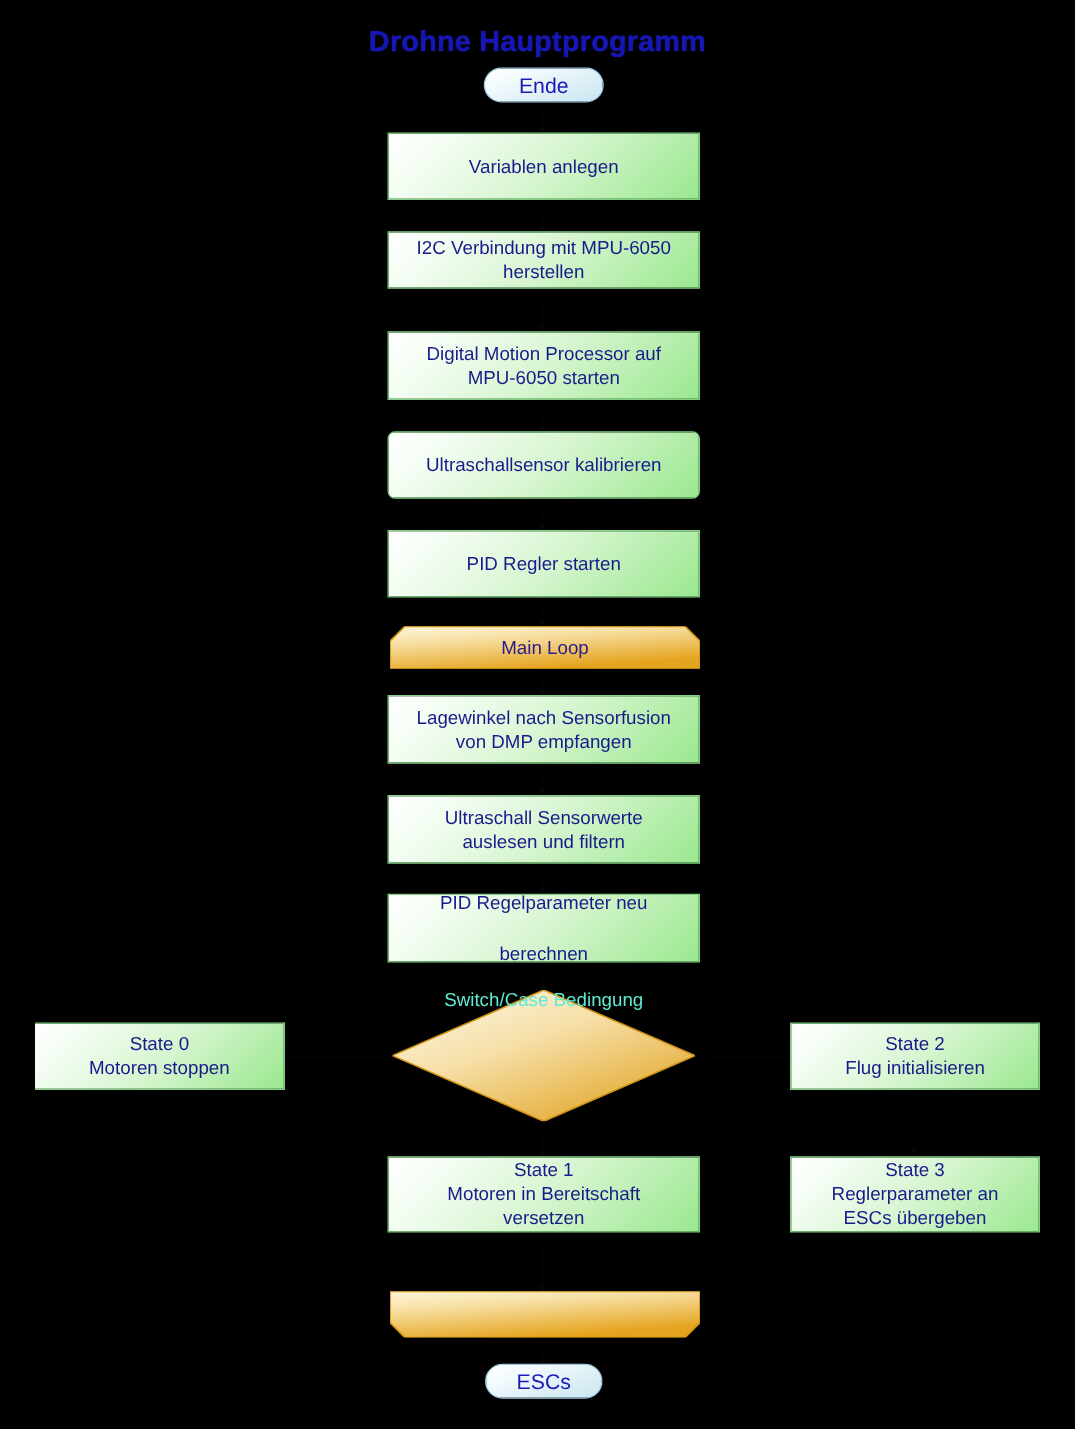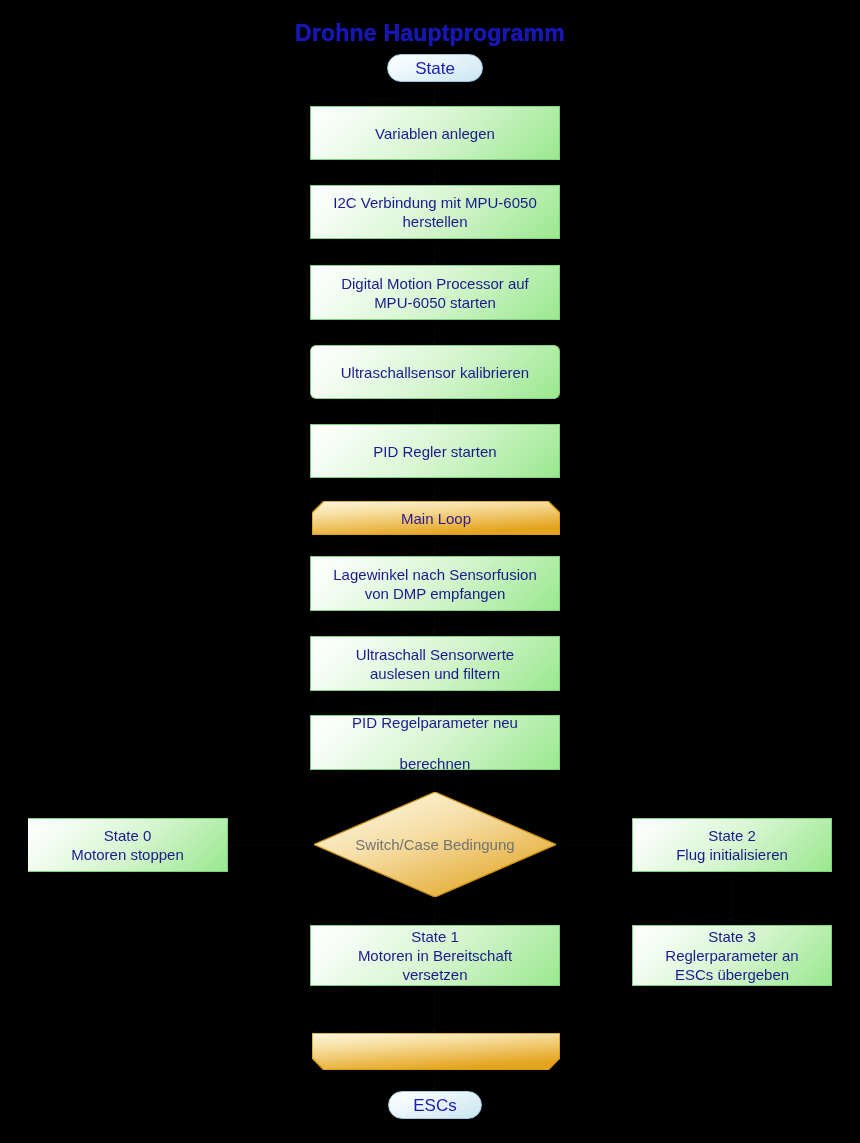--- a/index.html
+++ b/index.html
@@ -85,23 +85,23 @@
 
   
   .decision {
     position: absolute;
     filter: drop-shadow(3px 4px 3px rgba(0,0,0,0.55));
   }
   .decision svg { display: block; }
   .decisionlabel {
     position: absolute;
     display: flex;
-    align-items: center;
+    align-items: flex-start;
     justify-content: center;
-    color: #737373;
+    color: #5eead4;
     font-size: 15px;
     pointer-events: none;
   }
 
   
   .conn {
     position: absolute;
     background: #050505;
   }
   .conn-v { width: 1px; }
@@ -177,28 +177,28 @@
   <div class="conn conn-v" style="left:731px; top:880px; width:1px; height:42px;"></div>
   <div class="arrow-d" style="left:728px; top:918px;"></div>
 
   <div class="conn conn-v" style="left:434px; top:986px; width:1px; height:47px;"></div>
   <div class="arrow-d" style="left:431px; top:1029px;"></div>
 
   <div class="conn conn-v" style="left:434px; top:1070px; width:1px; height:22px;"></div>
   <div class="arrow-d" style="left:431px; top:1088px;"></div>
 
   <div class="node terminator" style="left:387px; top:54px; width:96px; height:28px;">
-    <span>State</span>
+    <span>Ende</span>
   </div>
 
   <div class="node process" style="left:310px; top:106px; width:250px; height:54px;">
     <span>Variablen anlegen</span>
   </div>
 
-  <div class="node process" style="left:310px; top:185px; width:250px; height:54px; flex-direction:column;">
+  <div class="node process" style="left:310px; top:185px; width:250px; height:46px; flex-direction:column;">
     <span>I2C Verbindung mit MPU-6050</span>
     <span>herstellen</span>
   </div>
 
   <div class="node process" style="left:310px; top:265px; width:250px; height:55px; flex-direction:column;">
     <span>Digital Motion Processor auf</span>
     <span>MPU-6050 starten</span>
   </div>
 
   <div class="node process" style="left:310px; top:345px; width:250px; height:54px;border-radius:6px;">

